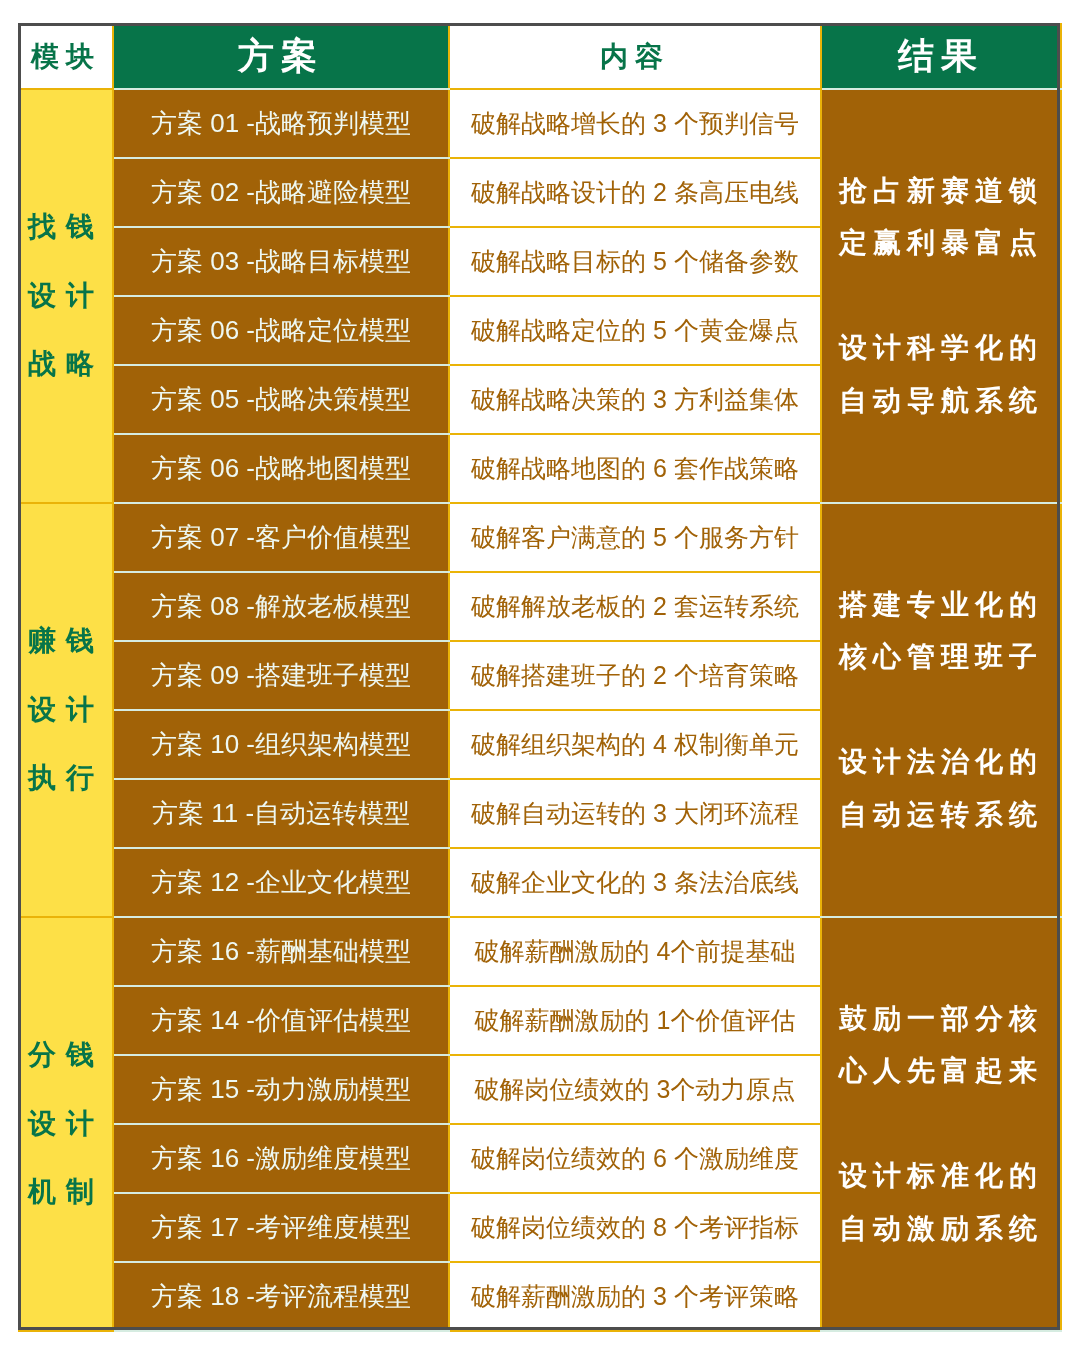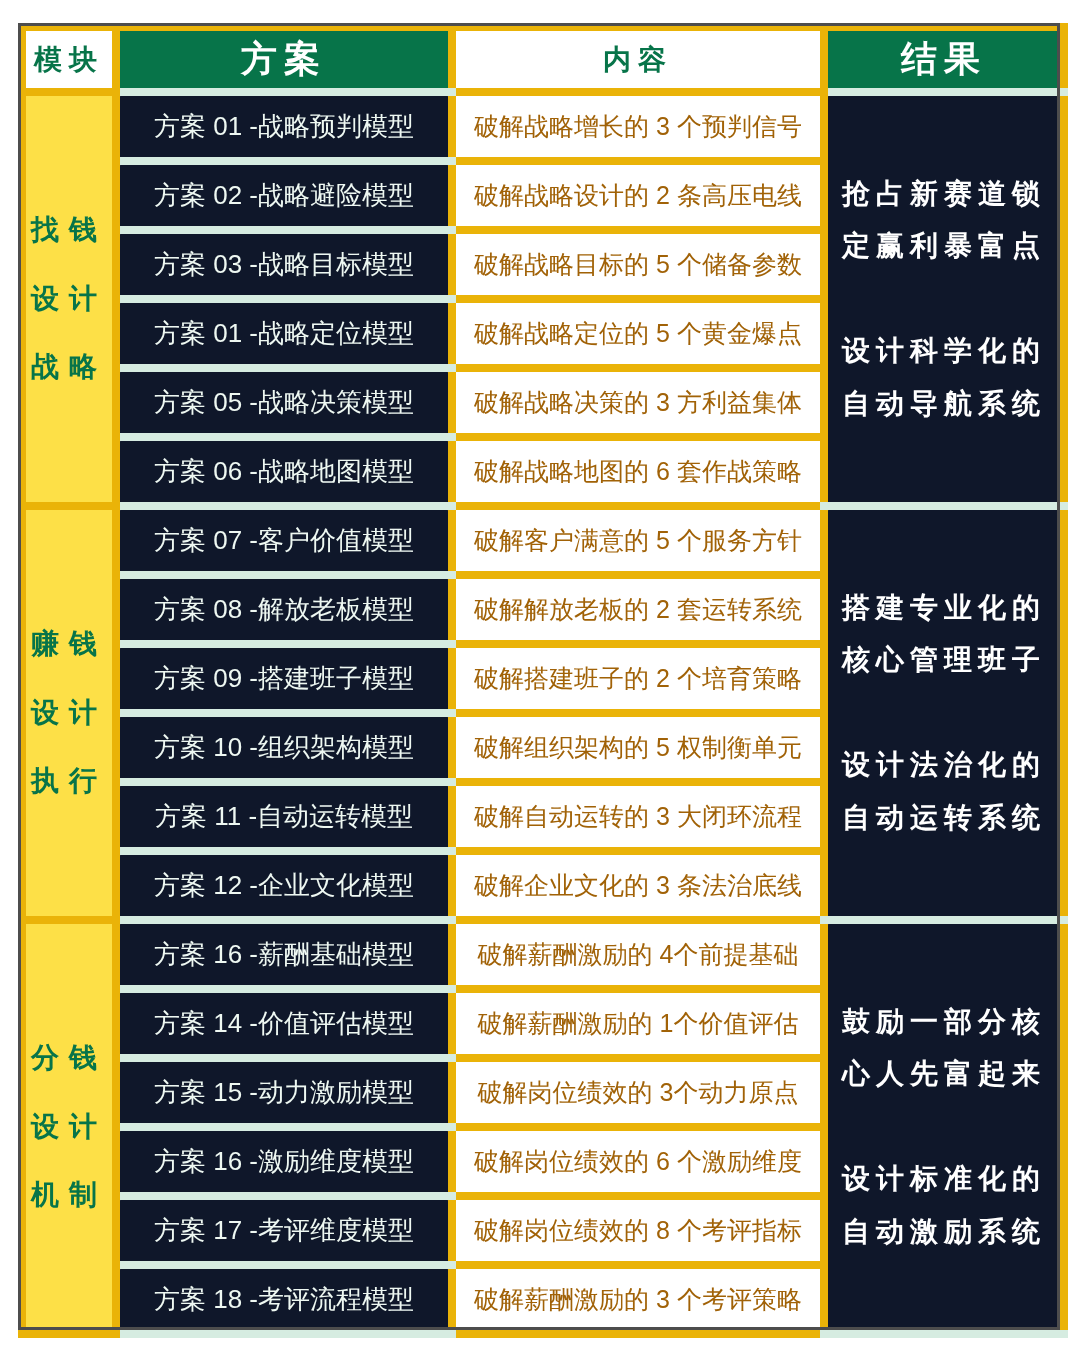--- a/index.html
+++ b/index.html
@@ -25,21 +25,21 @@
     border: 3px solid #4d4d4d;
     pointer-events: none;
   }
   table.course {
     width: 100%;
     height: 100%;
     border-collapse: collapse;
     table-layout: fixed;
   }
   .course th, .course td {
-    border: 8px solid #eab308;
+    border: 2px solid #eab308;
     text-align: center;
     vertical-align: middle;
     padding: 0;
     overflow: hidden;
   }
   tr.hdr { height: 65px; }
   tr.r   { height: 69px; }
 
   
   th.h-w {
@@ -53,24 +53,23 @@
     background: #077449;
     color: #ffffff;
     font-size: 36px;
     font-weight: bold;
     letter-spacing: 7px;
     border-bottom-color: #d6ece1;
   }
 
   
   td.g {
-    background: #0f172a;
+    background: #a16207;
     border-top-color: #d6ece1;
     border-bottom-color: #d6ece1;
-    border-radius: 14px;
   }
   td.plan {
     color: #eef8f2;
     font-size: 26px;
     font-weight: normal;
   }
   td.content {
     background: #ffffff;
     color: #a16207;
     font-size: 25px;
@@ -137,21 +136,21 @@
       </tr>
       <tr class="r">
         <td class="g plan">方案 02 -战略避险模型</td>
         <td class="content">破解战略设计的 2 条高压电线</td>
       </tr>
       <tr class="r">
         <td class="g plan">方案 03 -战略目标模型</td>
         <td class="content">破解战略目标的 5 个储备参数</td>
       </tr>
       <tr class="r">
-        <td class="g plan">方案 01 -战略定位模型</td>
+        <td class="g plan">方案 06 -战略定位模型</td>
         <td class="content">破解战略定位的 5 个黄金爆点</td>
       </tr>
       <tr class="r">
         <td class="g plan">方案 05 -战略决策模型</td>
         <td class="content">破解战略决策的 3 方利益集体</td>
       </tr>
       <tr class="r">
         <td class="g plan">方案 06 -战略地图模型</td>
         <td class="content">破解战略地图的 6 套作战策略</td>
       </tr>
@@ -174,21 +173,21 @@
       <tr class="r">
         <td class="g plan">方案 08 -解放老板模型</td>
         <td class="content">破解解放老板的 2 套运转系统</td>
       </tr>
       <tr class="r">
         <td class="g plan">方案 09 -搭建班子模型</td>
         <td class="content">破解搭建班子的 2 个培育策略</td>
       </tr>
       <tr class="r">
         <td class="g plan">方案 10 -组织架构模型</td>
-        <td class="content">破解组织架构的 5 权制衡单元</td>
+        <td class="content">破解组织架构的 4 权制衡单元</td>
       </tr>
       <tr class="r">
         <td class="g plan">方案 11 -自动运转模型</td>
         <td class="content">破解自动运转的 3 大闭环流程</td>
       </tr>
       <tr class="r">
         <td class="g plan">方案 12 -企业文化模型</td>
         <td class="content">破解企业文化的 3 条法治底线</td>
       </tr>
 

